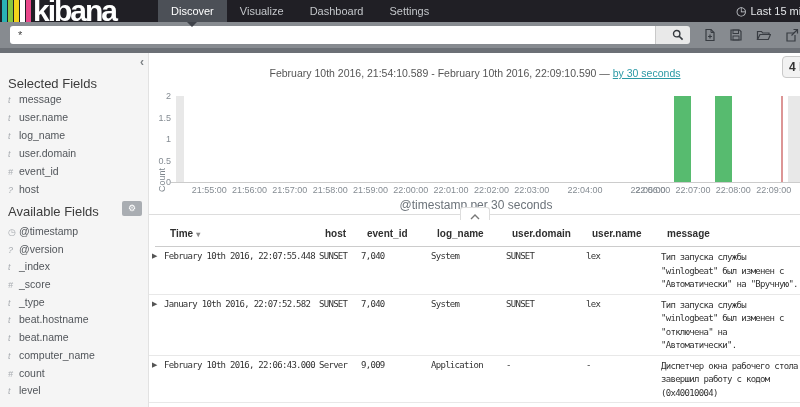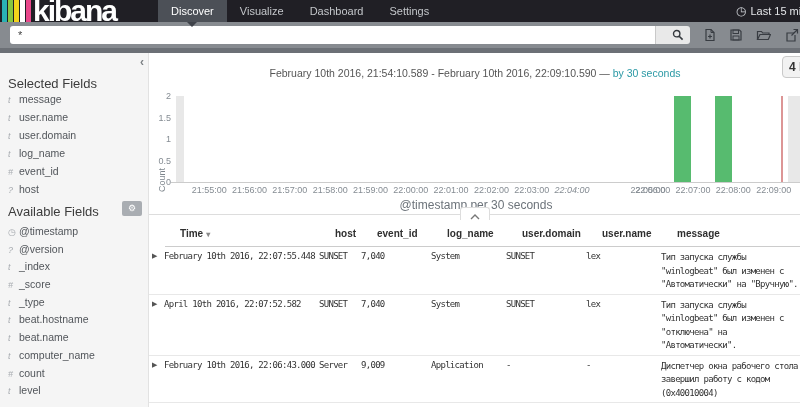--- a/index.html
+++ b/index.html
@@ -42,40 +42,40 @@
   .ficon { display:inline-block; width:11px; color:#a9adb2; font-size:9px; font-style:italic; }
   .ficon.sym { font-style:normal; }
   .gear-btn { position:absolute; right:6px; top:148px; width:20px; height:15px; background:#a9adb2;
     border:none; border-radius:2px; color:#fff; font-size:9px; line-height:15px; cursor:pointer; }
 
   
   .main { position:absolute; left:148px; top:53px; width:652px; height:354px; background:#fff; border-left:1px solid #e2e2e2; }
   .hits-box { position:absolute; left:633px; top:3px; padding:3px 6px; background:#f2f2f2; border:1px solid #c9c9c9;
     border-radius:4px; font-size:12px; font-weight:bold; color:#333; white-space:nowrap; }
   .chart-title { position:absolute; left:0; top:14px; width:652px; text-align:center; font-size:10.5px; color:#555; }
-  .interval-link { color:#2b99a5; cursor:pointer; }
+  .interval-link { color:#2b99a5; text-decoration:underline; cursor:pointer; }
 
   .plot-baseline { position:absolute; left:22px; right:0; top:129px; height:1px; background:#ccc; }
   .plot-yaxis { position:absolute; left:27px; top:43px; width:1px; height:86px; background:#ddd; }
   .band { position:absolute; top:43px; height:86px; background:#e8e8e8; }
   .band.left { left:27px; width:8px; }
   .band.right { left:639px; width:13px; }
   .ytick { position:absolute; left:0; width:22px; text-align:right; font-size:9px; color:#858c93; }
   .ylabel { position:absolute; left:8px; top:139px; transform:rotate(-90deg); transform-origin:0 0;
     font-size:9px; color:#7d858c; }
   .bar { position:absolute; background:#57bb6f; }
   .now-marker { position:absolute; top:43px; width:2px; height:86px; background:#dc9595; }
   .xtick { position:absolute; top:132px; width:44px; text-align:center; font-size:9px; color:#858c93; white-space:nowrap; }
   .xlabel { position:absolute; left:27px; top:145px; width:600px; text-align:center; font-size:12px; color:#6c737a; }
 
   .divider-line { position:absolute; left:0; right:0; top:161px; border-top:1px solid #ddd; }
   .chevron-box { position:absolute; left:311px; top:154px; width:30px; height:13px; background:#fff;
     border:1px solid #ddd; border-bottom:none; border-radius:3px 3px 0 0; text-align:center; cursor:pointer; z-index:3; padding:0; }
 
-  .thead { position:absolute; left:16px; right:0; top:170px; height:24px; border-bottom:1px solid #ccc; }
+  .thead { position:absolute; left:6px; right:0; top:170px; height:24px; border-bottom:1px solid #ccc; }
   .hcell { position:absolute; top:5px; font-size:10px; font-weight:bold; color:#2f2f2f; cursor:pointer; }
   .sort-caret { font-size:8px; color:#8a8a8a; margin-left:3px; }
   .tbody { position:absolute; left:0; right:0; top:194px; }
   .trow { position:relative; border-bottom:1px solid #e8e8e8; padding:4px 0 2px 0; }
   .cell, .msg { font-family:"DejaVu Sans Mono", monospace; font-size:9px; letter-spacing:-0.7px; color:#333; }
   .cell { position:absolute; top:4px; white-space:nowrap; }
   .expand-caret { position:absolute; left:3px; top:5px; font-size:7px; color:#555; cursor:pointer; }
   .msg { display:block; margin-left:512px; width:142px; line-height:13.5px; }
 </style>
 </head>
@@ -138,22 +138,22 @@
       </svg>
     </button>
   </div>
   <div class="strip-shadow"></div>
 
   <div class="sidebar">
     <div class="side-heading" style="top:23px">Selected Fields</div>
     <div class="flist" style="top:37px" id="selected-list">
         <div class="fitem"><span class="ficon">t</span><span class="fname">message</span></div>
         <div class="fitem"><span class="ficon">t</span><span class="fname">user.name</span></div>
+        <div class="fitem"><span class="ficon">t</span><span class="fname">log_name</span></div>
         <div class="fitem"><span class="ficon">t</span><span class="fname">user.domain</span></div>
-        <div class="fitem"><span class="ficon">t</span><span class="fname">log_name</span></div>
         <div class="fitem"><span class="ficon">#</span><span class="fname">event_id</span></div>
         <div class="fitem"><span class="ficon">?</span><span class="fname">host</span></div>
       </div>
     <div class="side-heading" style="top:151px">Available Fields</div>
     <button class="gear-btn"><span>⚙</span></button>
     <div class="flist avail" style="top:167px" id="available-list">
         <div class="fitem"><span class="ficon sym">◷</span><span class="fname">@timestamp</span></div>
         <div class="fitem"><span class="ficon">?</span><span class="fname">@version</span></div>
         <div class="fitem"><span class="ficon">t</span><span class="fname">_index</span></div>
         <div class="fitem"><span class="ficon">#</span><span class="fname">_score</span></div>
@@ -188,21 +188,21 @@
         <div class="ytick" style="top: 38px;">2</div>
         <div class="xtick" style="left: 38.2042px;">21:55:00</div>
         <div class="xtick" style="left: 78.5242px;">21:56:00</div>
         <div class="xtick" style="left: 118.844px;">21:57:00</div>
         <div class="xtick" style="left: 159.164px;">21:58:00</div>
         <div class="xtick" style="left: 199.484px;">21:59:00</div>
         <div class="xtick" style="left: 239.804px;">22:00:00</div>
         <div class="xtick" style="left: 280.124px;">22:01:00</div>
         <div class="xtick" style="left: 320.444px;">22:02:00</div>
         <div class="xtick" style="left: 360.764px;">22:03:00</div>
-        <div class="xtick" style="left: 401px; font-style: italic;">22:04:00</div>
+        <div class="xtick" style="left: 414px;">22:04:00</div>
         <div class="xtick" style="left: 441.404px; padding-left: 40px;">22:05:00</div>
         <div class="xtick" style="left: 481.724px;">22:06:00</div>
         <div class="xtick" style="left: 522.044px;">22:07:00</div>
         <div class="xtick" style="left: 562.364px;">22:08:00</div>
         <div class="xtick" style="left: 602.684px;">22:09:00</div>
         <div class="bar" style="left: 525.384px; width: 17px; top: 43px; height: 86px; background: rgb(87, 187, 111);"></div>
         <div class="bar" style="left: 565.704px; width: 17px; top: 43px; height: 86px; background: rgb(87, 187, 111);"></div>
         <div class="now-marker" style="left: 631.801px; background: rgb(220, 149, 149);"></div>
       </div>
     <div class="xlabel">@timestamp per 30 seconds</div>
@@ -229,21 +229,21 @@
           <span class="cell" style="left: 15px;">February 10th 2016, 22:07:55.448</span>
           <span class="cell" style="left: 170px;">SUNSET</span>
           <span class="cell" style="left: 212px;">7,040</span>
           <span class="cell" style="left: 282px;">System</span>
           <span class="cell" style="left: 357px;">SUNSET</span>
           <span class="cell" style="left: 437px;">lex</span>
           <div class="msg">Тип запуска службы "winlogbeat" был изменен с "Автоматически" на "Вручную".</div>
         </div>
         <div class="trow">
           <span class="expand-caret">▶</span>
-          <span class="cell" style="left: 15px;">April 10th 2016, 22:07:52.582</span>
+          <span class="cell" style="left: 15px;">January 10th 2016, 22:07:52.582</span>
           <span class="cell" style="left: 170px;">SUNSET</span>
           <span class="cell" style="left: 212px;">7,040</span>
           <span class="cell" style="left: 282px;">System</span>
           <span class="cell" style="left: 357px;">SUNSET</span>
           <span class="cell" style="left: 437px;">lex</span>
           <div class="msg">Тип запуска службы "winlogbeat" был изменен с "отключена" на "Автоматически".</div>
         </div>
         <div class="trow">
           <span class="expand-caret">▶</span>
           <span class="cell" style="left: 15px;">February 10th 2016, 22:06:43.000</span>

